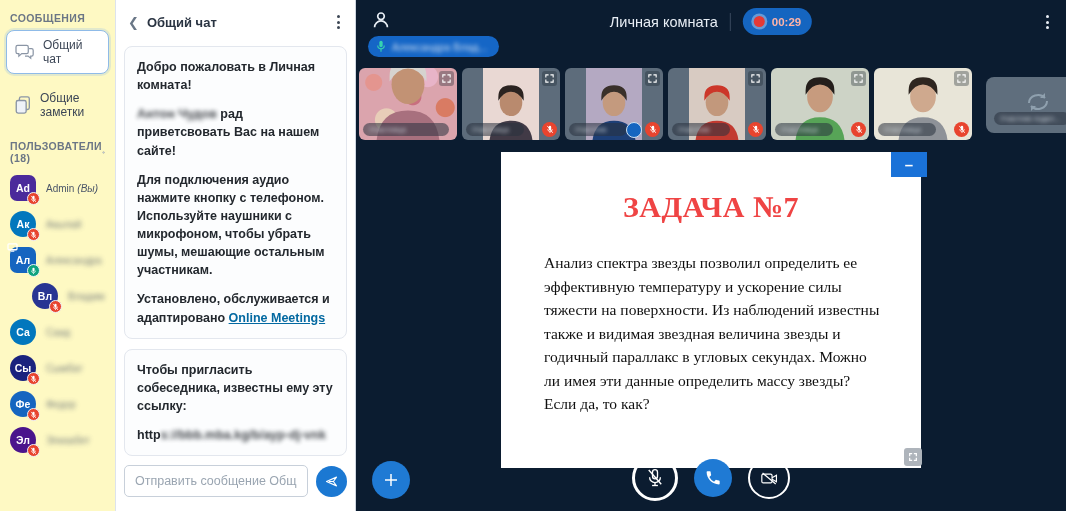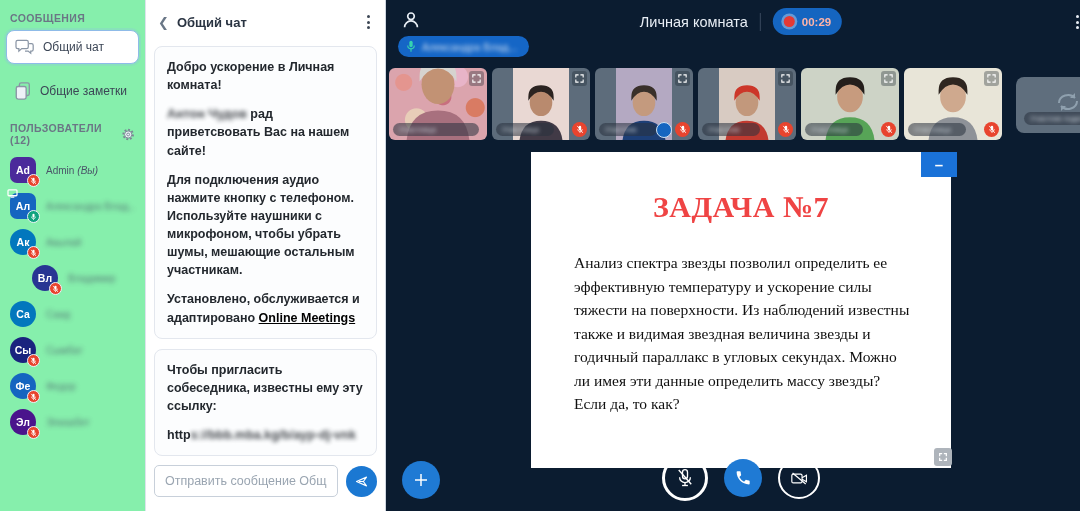--- a/index.html
+++ b/index.html
@@ -1,21 +1,21 @@
 <!DOCTYPE html>
 <html><head>
 <meta charset="utf-8">
 <style>
   * { margin:0; padding:0; box-sizing:border-box; }
   html,body { width:1080px; height:511px; overflow:hidden;
     font-family:"Liberation Sans","DejaVu Sans",sans-serif; background:#fff; }
   .app { display:flex; width:1080px; height:511px; }
 
   
-  .sidebar { width:146px; height:511px; background:#86efac; border-right:1px solid #dde3ec;
+  .sidebar { width:116px; height:511px; background:#fef9c3; border-right:1px solid #dde3ec;
     padding:8px 0 0 0; flex:none; overflow:hidden; }
   .side-h { font-size:10.5px; font-weight:700; color:#6b7685; letter-spacing:.4px;
     padding:4px 10px 6px 10px; display:flex; align-items:center; justify-content:space-between;}
   .side-item { display:flex; align-items:center; gap:8px; margin:0 6px 10px 6px;
     padding:7px 8px; border-radius:8px; font-size:12px; color:#3c4656; cursor:pointer;}
   .side-item.sel { background:#fff; border:1.5px solid #8fbbe8; box-shadow:0 0 0 2px rgba(143,187,232,.25);}
   .side-item svg { flex:none; }
   .users { overflow:hidden; }
   .user-row { display:flex; align-items:center; gap:10px; padding:5px 10px; height:36px; cursor:pointer;}
   .avatar { width:26px; height:26px; border-radius:50%; color:#fff; font-size:10.5px; font-weight:700;
@@ -39,21 +39,21 @@
   .chat-head { display:flex; align-items:center; padding:12px 12px 8px 12px; }
   .chev { color:#6a7787; font-size:13px; margin-right:8px; cursor:pointer;}
   .chat-title { font-size:13px; font-weight:700; color:#2a3442; flex:1;}
   .kebab { display:flex; flex-direction:column; gap:2.5px; padding:3px; cursor:pointer;}
   .kebab i { width:3px; height:3px; border-radius:50%; background:#3c4654; }
   .kebab.lt i { background:#e8eef5; }
   .card { margin:6px 8px 10px 8px; border:1px solid #e3e7ee; background:#fcfdfe; border-radius:8px;
     padding:11px 12px; font-size:12.5px; font-weight:600; color:#23282e; line-height:1.45;}
   .card p { margin-bottom:11px; }
   .card p:last-child { margin-bottom:0; }
-  .card a { color:#000000; font-weight:700; text-decoration:underline; cursor:pointer;}
+  .card a { color:#0369a1; font-weight:700; text-decoration:underline; cursor:pointer;}
   .chat-input-row { position:absolute; left:8px; right:8px; bottom:14px; display:flex; align-items:center; gap:8px;}
   .chat-input { flex:1; height:32px; border:1px solid #c8d0da; border-radius:5px; padding:0 10px;
     font-size:12.5px; color:#3c4656; font-family:inherit; }
   .chat-input::placeholder { color:#9aa5b1; }
   .send-btn { width:31px; height:31px; border-radius:50%; background:#1b78d2; border:none; flex:none;
     display:flex; align-items:center; justify-content:center; cursor:pointer;}
 
   
   .stage { position:relative; width:710px; height:511px; background:#0b1c30; flex:none; overflow:hidden;}
   .person-ic { position:absolute; left:14px; top:9px; cursor:pointer;}
@@ -142,21 +142,21 @@
       <span>Общий чат</span>
     </div>
     <div class="side-item">
       <svg width="18" height="20" viewBox="0 0 20 22">
         <rect x="6" y="2" width="11" height="14" rx="2" fill="none" stroke="#8a95a5" stroke-width="1.5"></rect>
         <rect x="2.5" y="6" width="11" height="14" rx="2" fill="#eef2f8" stroke="#8a95a5" stroke-width="1.5"></rect>
       </svg>
       <span>Общие заметки</span>
     </div>
     <div class="side-h">
-      <span>ПОЛЬЗОВАТЕЛИ (12)</span>
+      <span>ПОЛЬЗОВАТЕЛИ (18)</span>
       <svg width="15" height="15" viewBox="0 0 24 24" style="cursor:pointer">
         <circle cx="12" cy="12" r="8" fill="none" stroke="#7a8694" stroke-width="3.2" stroke-dasharray="3.2 2.9"></circle>
         <circle cx="12" cy="12" r="6" fill="#eef2f8" stroke="#7a8694" stroke-width="1.6"></circle>
         <circle cx="12" cy="12" r="2.4" fill="none" stroke="#7a8694" stroke-width="1.6"></circle>
       </svg>
     </div>
     <div class="users">
 
         <div class="user-row">
           <div class="avatar sq" style="background: rgb(75, 42, 155);">
@@ -166,20 +166,38 @@
               <svg viewBox="0 0 10 12">
                 <rect x="3.4" y="1" width="3.2" height="6" rx="1.6" fill="#fff"></rect>
                 <path d="M2 5.5a3 3 0 0 0 6 0" fill="none" stroke="#fff" stroke-width="1.1"></path>
                 <line x1="5" y1="8.5" x2="5" y2="10.6" stroke="#fff" stroke-width="1.1"></line>
                 <line class="slash" x1="1.4" y1="1.2" x2="8.6" y2="10.4" stroke="#fff" stroke-width="1.2"></line>
               </svg>
             </span>
           </div>
           <div class="uname">
             <span>Admin</span><em>(Вы)</em>
+          </div>
+        </div>
+
+        <div class="user-row">
+          <div class="avatar" style="background: rgb(2, 119, 189);">
+            <span>Ак</span>
+
+            <span class="badge off">
+              <svg viewBox="0 0 10 12">
+                <rect x="3.4" y="1" width="3.2" height="6" rx="1.6" fill="#fff"></rect>
+                <path d="M2 5.5a3 3 0 0 0 6 0" fill="none" stroke="#fff" stroke-width="1.1"></path>
+                <line x1="5" y1="8.5" x2="5" y2="10.6" stroke="#fff" stroke-width="1.1"></line>
+                <line class="slash" x1="1.4" y1="1.2" x2="8.6" y2="10.4" stroke="#fff" stroke-width="1.2"></line>
+              </svg>
+            </span>
+          </div>
+          <div class="uname blurred">
+            <span>Акылай</span>
           </div>
         </div>
 
         <div class="user-row">
           <div class="avatar sq" style="background: rgb(21, 101, 192);">
             <span>Ал</span>
             <span class="scr">
               <svg width="11" height="9" viewBox="0 0 12 10">
                 <rect x="1" y="1" width="10" height="6.5" rx="1" fill="none" stroke="#fff" stroke-width="1.4"></rect>
                 <line x1="4" y1="9" x2="8" y2="9" stroke="#fff" stroke-width="1.4"></line>
@@ -189,38 +207,20 @@
               <svg viewBox="0 0 10 12">
                 <rect x="3.4" y="1" width="3.2" height="6" rx="1.6" fill="#fff"></rect>
                 <path d="M2 5.5a3 3 0 0 0 6 0" fill="none" stroke="#fff" stroke-width="1.1"></path>
                 <line x1="5" y1="8.5" x2="5" y2="10.6" stroke="#fff" stroke-width="1.1"></line>
                 <line class="slash" x1="1.4" y1="1.2" x2="8.6" y2="10.4" stroke="#fff" stroke-width="1.2"></line>
               </svg>
             </span>
           </div>
           <div class="uname blurred">
             <span>Александра Влад...</span>
-          </div>
-        </div>
-
-        <div class="user-row">
-          <div class="avatar" style="background: rgb(2, 119, 189);">
-            <span>Ак</span>
-
-            <span class="badge off">
-              <svg viewBox="0 0 10 12">
-                <rect x="3.4" y="1" width="3.2" height="6" rx="1.6" fill="#fff"></rect>
-                <path d="M2 5.5a3 3 0 0 0 6 0" fill="none" stroke="#fff" stroke-width="1.1"></path>
-                <line x1="5" y1="8.5" x2="5" y2="10.6" stroke="#fff" stroke-width="1.1"></line>
-                <line class="slash" x1="1.4" y1="1.2" x2="8.6" y2="10.4" stroke="#fff" stroke-width="1.2"></line>
-              </svg>
-            </span>
-          </div>
-          <div class="uname blurred">
-            <span>Акылай</span>
           </div>
         </div>
 
         <div class="user-row">
           <div class="avatar" style="background: rgb(40, 53, 147); margin-left: 22px;">
             <span>Вл</span>
 
             <span class="badge off">
               <svg viewBox="0 0 10 12">
                 <rect x="3.4" y="1" width="3.2" height="6" rx="1.6" fill="#fff"></rect>
@@ -312,21 +312,21 @@
       <span class="chev">❮</span>
       <span class="chat-title">Общий чат</span>
       <span class="kebab">
           <i></i>
           <i></i>
           <i></i>
         </span>
     </div>
 
     <div class="card">
-      <p><span>Добро ускорение в </span><b>Личная комната</b><span>!</span></p>
+      <p><span>Добро пожаловать в </span><b>Личная комната</b><span>!</span></p>
       <p><span class="blurred-soft">Антон Чудов</span><span> рад приветсвовать Вас на нашем сайте!</span></p>
       <p>Для подключения аудио нажмите кнопку с телефоном. Используйте наушники с микрофоном, чтобы убрать шумы, мешающие остальным участникам.</p>
       <p><span>Установлено, обслуживается и адаптировано </span><a>Online Meetings</a></p>
     </div>
 
     <div class="card">
       <p>Чтобы пригласить собеседника, известны ему эту ссылку:</p>
       <p style="font-weight:600;"><span>http</span><span class="blurred-soft">s://bbb.mba.kg/b/ayp-dj-vnk</span></p>
     </div>
 

